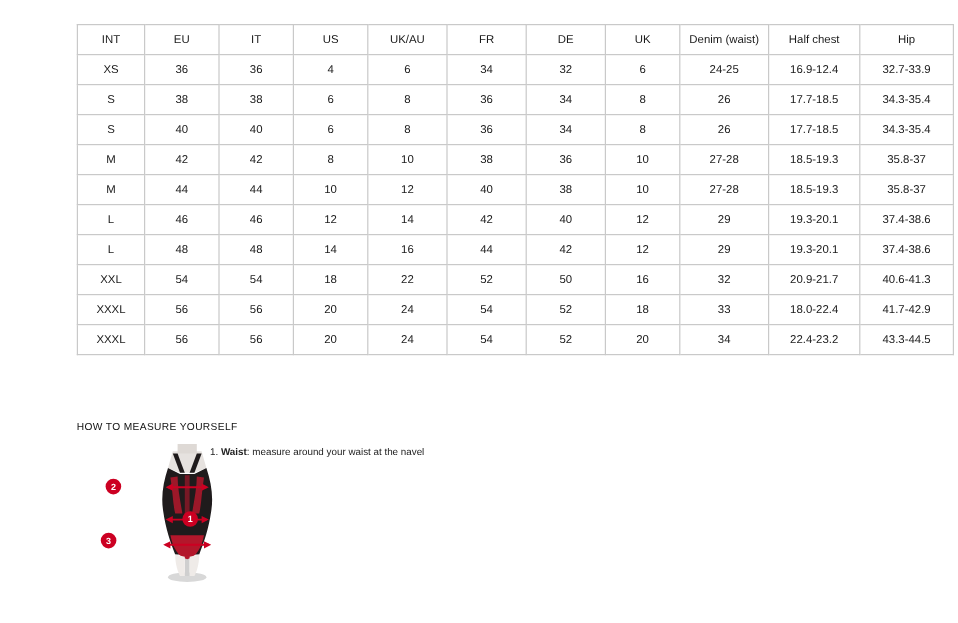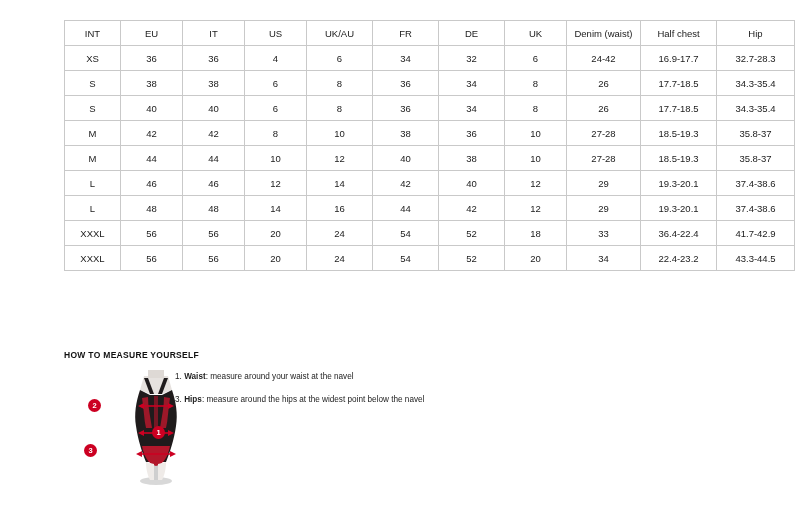--- a/index.html
+++ b/index.html
@@ -58,21 +58,21 @@
   col.c7 { width: 62px; }
   col.c8 { width: 74px; }
   col.c9 { width: 76px; }
   col.c10 { width: 78px; }
 
   .measure-title {
     position: absolute;
     left: 64px;
     top: 350px;
     font-size: 8.5px;
-    font-weight: bold;
+    font-weight: normal;
     letter-spacing: 0.3px;
     color: #111111;
   }
 
   .figure-wrap {
     position: absolute;
     left: 96px;
     top: 368px;
     width: 120px;
     height: 120px;
@@ -147,23 +147,23 @@
     <tbody>
       <tr>
         <td class="left-col">XS</td>
         <td>36</td>
         <td>36</td>
         <td>4</td>
         <td>6</td>
         <td>34</td>
         <td>32</td>
         <td>6</td>
-        <td>24-42</td>
-        <td>16.9-17.7</td>
-        <td>32.7-28.3</td>
+        <td>24-25</td>
+        <td>16.9-12.4</td>
+        <td>32.7-33.9</td>
       </tr>
       <tr>
         <td class="left-col">S</td>
         <td>38</td>
         <td>38</td>
         <td>6</td>
         <td>8</td>
         <td>36</td>
         <td>34</td>
         <td>8</td>
@@ -230,30 +230,43 @@
         <td>14</td>
         <td>16</td>
         <td>44</td>
         <td>42</td>
         <td>12</td>
         <td>29</td>
         <td>19.3-20.1</td>
         <td>37.4-38.6</td>
       </tr>
       <tr>
+        <td class="left-col">XXL</td>
+        <td>54</td>
+        <td>54</td>
+        <td>18</td>
+        <td>22</td>
+        <td>52</td>
+        <td>50</td>
+        <td>16</td>
+        <td>32</td>
+        <td>20.9-21.7</td>
+        <td>40.6-41.3</td>
+      </tr>
+      <tr>
         <td class="left-col">XXXL</td>
         <td>56</td>
         <td>56</td>
         <td>20</td>
         <td>24</td>
         <td>54</td>
         <td>52</td>
         <td>18</td>
         <td>33</td>
-        <td>36.4-22.4</td>
+        <td>18.0-22.4</td>
         <td>41.7-42.9</td>
       </tr>
       <tr>
         <td class="left-col">XXXL</td>
         <td>56</td>
         <td>56</td>
         <td>20</td>
         <td>24</td>
         <td>54</td>
         <td>52</td>
@@ -312,19 +325,15 @@
 
   <div class="bullet b1">1</div>
   <div class="bullet b2">2</div>
   <div class="bullet b3">3</div>
 
   <div class="instructions">
     <div class="line">
       <span>1.</span>
       <b>Waist</b><span>: measure around your waist at the navel</span>
     </div>
-    <div class="line">
-      <span>3.</span>
-      <b>Hips</b><span>: measure around the hips at the widest point below the navel</span>
-    </div>
   </div>
 
 </div>
 
 </body></html>

